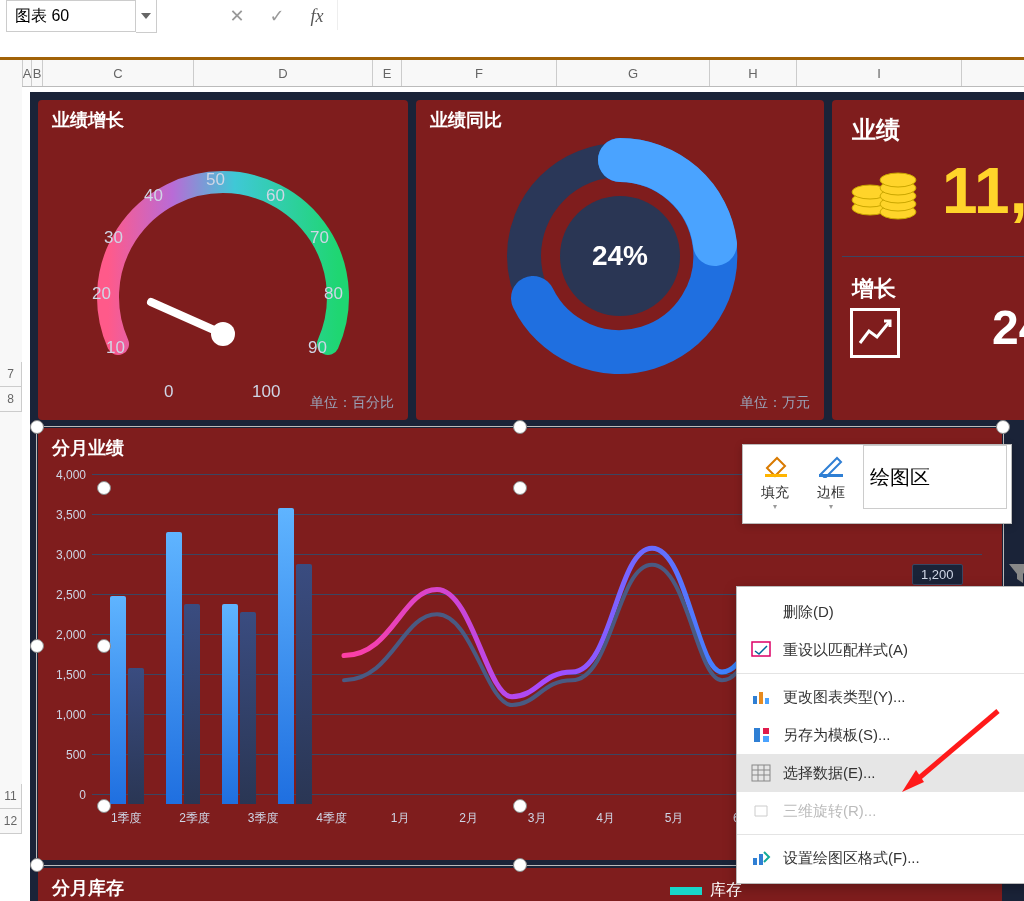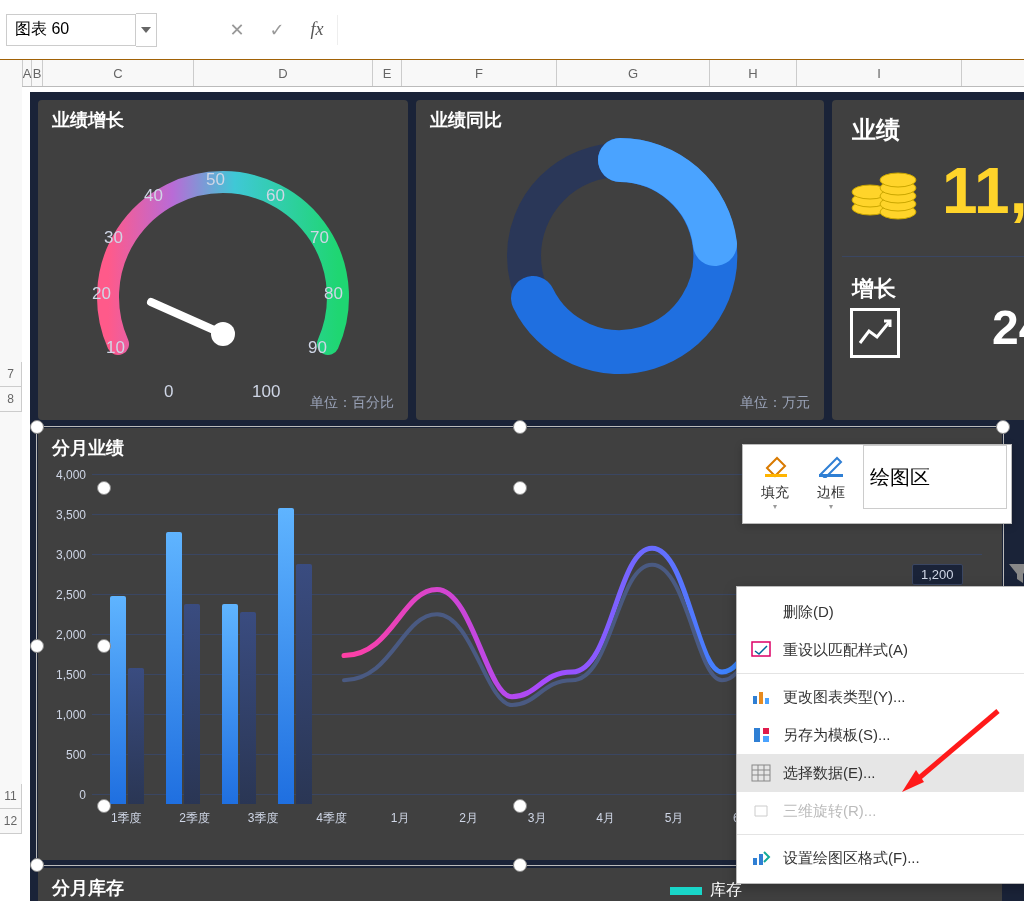--- a/index.html
+++ b/index.html
@@ -1,32 +1,32 @@
 <!DOCTYPE html>
 <html><head>
 <meta charset="utf-8">
 <style>
 html,body{margin:0;padding:0;background:#f0f0f0;font-family:"Microsoft YaHei",Arial,sans-serif;font-size:13px;color:#333;overflow:hidden;width:1024px;height:901px}
-.formula-bar{height:60px;background:#fff;border-bottom:1px solid #a16207;display:flex;align-items:center;padding:0 6px;box-sizing:border-box}
+.formula-bar{height:60px;background:#fff;border-bottom:3px solid #a16207;display:flex;padding:0 6px;box-sizing:border-box}
 .name-box{height:32px;display:flex;align-items:center}
 .name-input{width:112px;height:30px;border:1px solid #ccc;padding:0 8px;font-size:16px;background:#fff}
 .name-dd{width:20px;height:32px;border:1px solid #ccc;border-left:none;display:flex;align-items:center;justify-content:center;background:#fff}
 .tri-down{width:0;height:0;border-left:5px solid transparent;border-right:5px solid transparent;border-top:6px solid #666}
 .fb-btn{width:40px;height:32px;display:flex;align-items:center;justify-content:center;color:#999;font-size:18px}
 .fx{font-style:italic;font-family:Georgia,serif;color:#555}
 .sheet{position:relative;height:calc(100% - 60px);background:#fff}
 .col-headers{height:26px;display:flex;border-bottom:1px solid #bbb;background:#f8f8f8}
 .col-headers .sel{width:22px;border-right:1px solid #ccc}
 .col-headers .ch{border-right:1px solid #ccc;font-size:13px;color:#666;display:flex;align-items:center;justify-content:center}
 .row-headers{position:absolute;top:26px;left:0;width:22px;background:#f8f8f8}
 .row-headers .rh{height:24px;border-bottom:1px solid #ccc;border-right:1px solid #ccc;font-size:12px;color:#666;display:flex;align-items:center;justify-content:center}
 .row-headers .spacer590{height:590px}
 .canvas{position:absolute;left:22px;top:26px;right:0;bottom:0}
 .dashboard{position:absolute;left:8px;top:6px;width:2000px;height:1200px;background:#1a2338}
-.tile{position:absolute;background:#404040;border-radius:4px}
+.tile{position:absolute;background:#7f1d1d;border-radius:4px}
 .tile-title{position:absolute;left:14px;top:8px;color:#fff;font-size:18px;font-weight:bold}
 .unit{position:absolute;right:14px;bottom:8px;color:#9aa3b8;font-size:14px}
 
 .t-gauge{left:8px;top:8px;width:370px;height:320px}
 .gauge-wrap{position:absolute;left:50%;top:44px;transform:translateX(-50%)}
 .gauge-label{position:absolute;color:#cfd6e6;font-size:17px}
 
 .t-donut{left:386px;top:8px;width:408px;height:320px}
 .donut-wrap{position:absolute;left:50%;top:32px;transform:translateX(-50%)}
 .donut-center{position:absolute;width:120px;height:120px;border-radius:50%;background:#2a3654;top:64px;left:64px;display:flex;align-items:center;justify-content:center;color:#fff;font-size:28px;font-weight:bold}
@@ -155,20 +155,21 @@
       </div>
 
       <div class="tile t-donut">
         <div class="tile-title">业绩同比</div>
         <div class="donut-wrap" style="width:248px;height:248px">
           <svg width="248" height="248" viewBox="0 0 248 248">
             <circle cx="124" cy="124" r="96" stroke="#2a3758" stroke-width="34" fill="none"></circle>
             <path d="M124 28 A96 96 0 1 1 37 166" stroke="#1f6fe0" stroke-width="44" fill="none" stroke-linecap="round"></path>
             <path d="M124 28 A96 96 0 0 1 219 112" stroke="#4aa3ff" stroke-width="44" fill="none" stroke-linecap="round"></path>
           </svg>
+          <div class="donut-center">24%</div>
         </div>
         <div class="unit">单位：万元</div>
       </div>
 
       <div class="tile t-kpi">
         <div class="kpi-title">业绩</div>
         <div class="coins">
           <svg width="70" height="58" viewBox="0 0 70 58">
             <g fill="#ffd42a" stroke="#caa600">
               <ellipse cx="20" cy="46" rx="18" ry="7"></ellipse>

